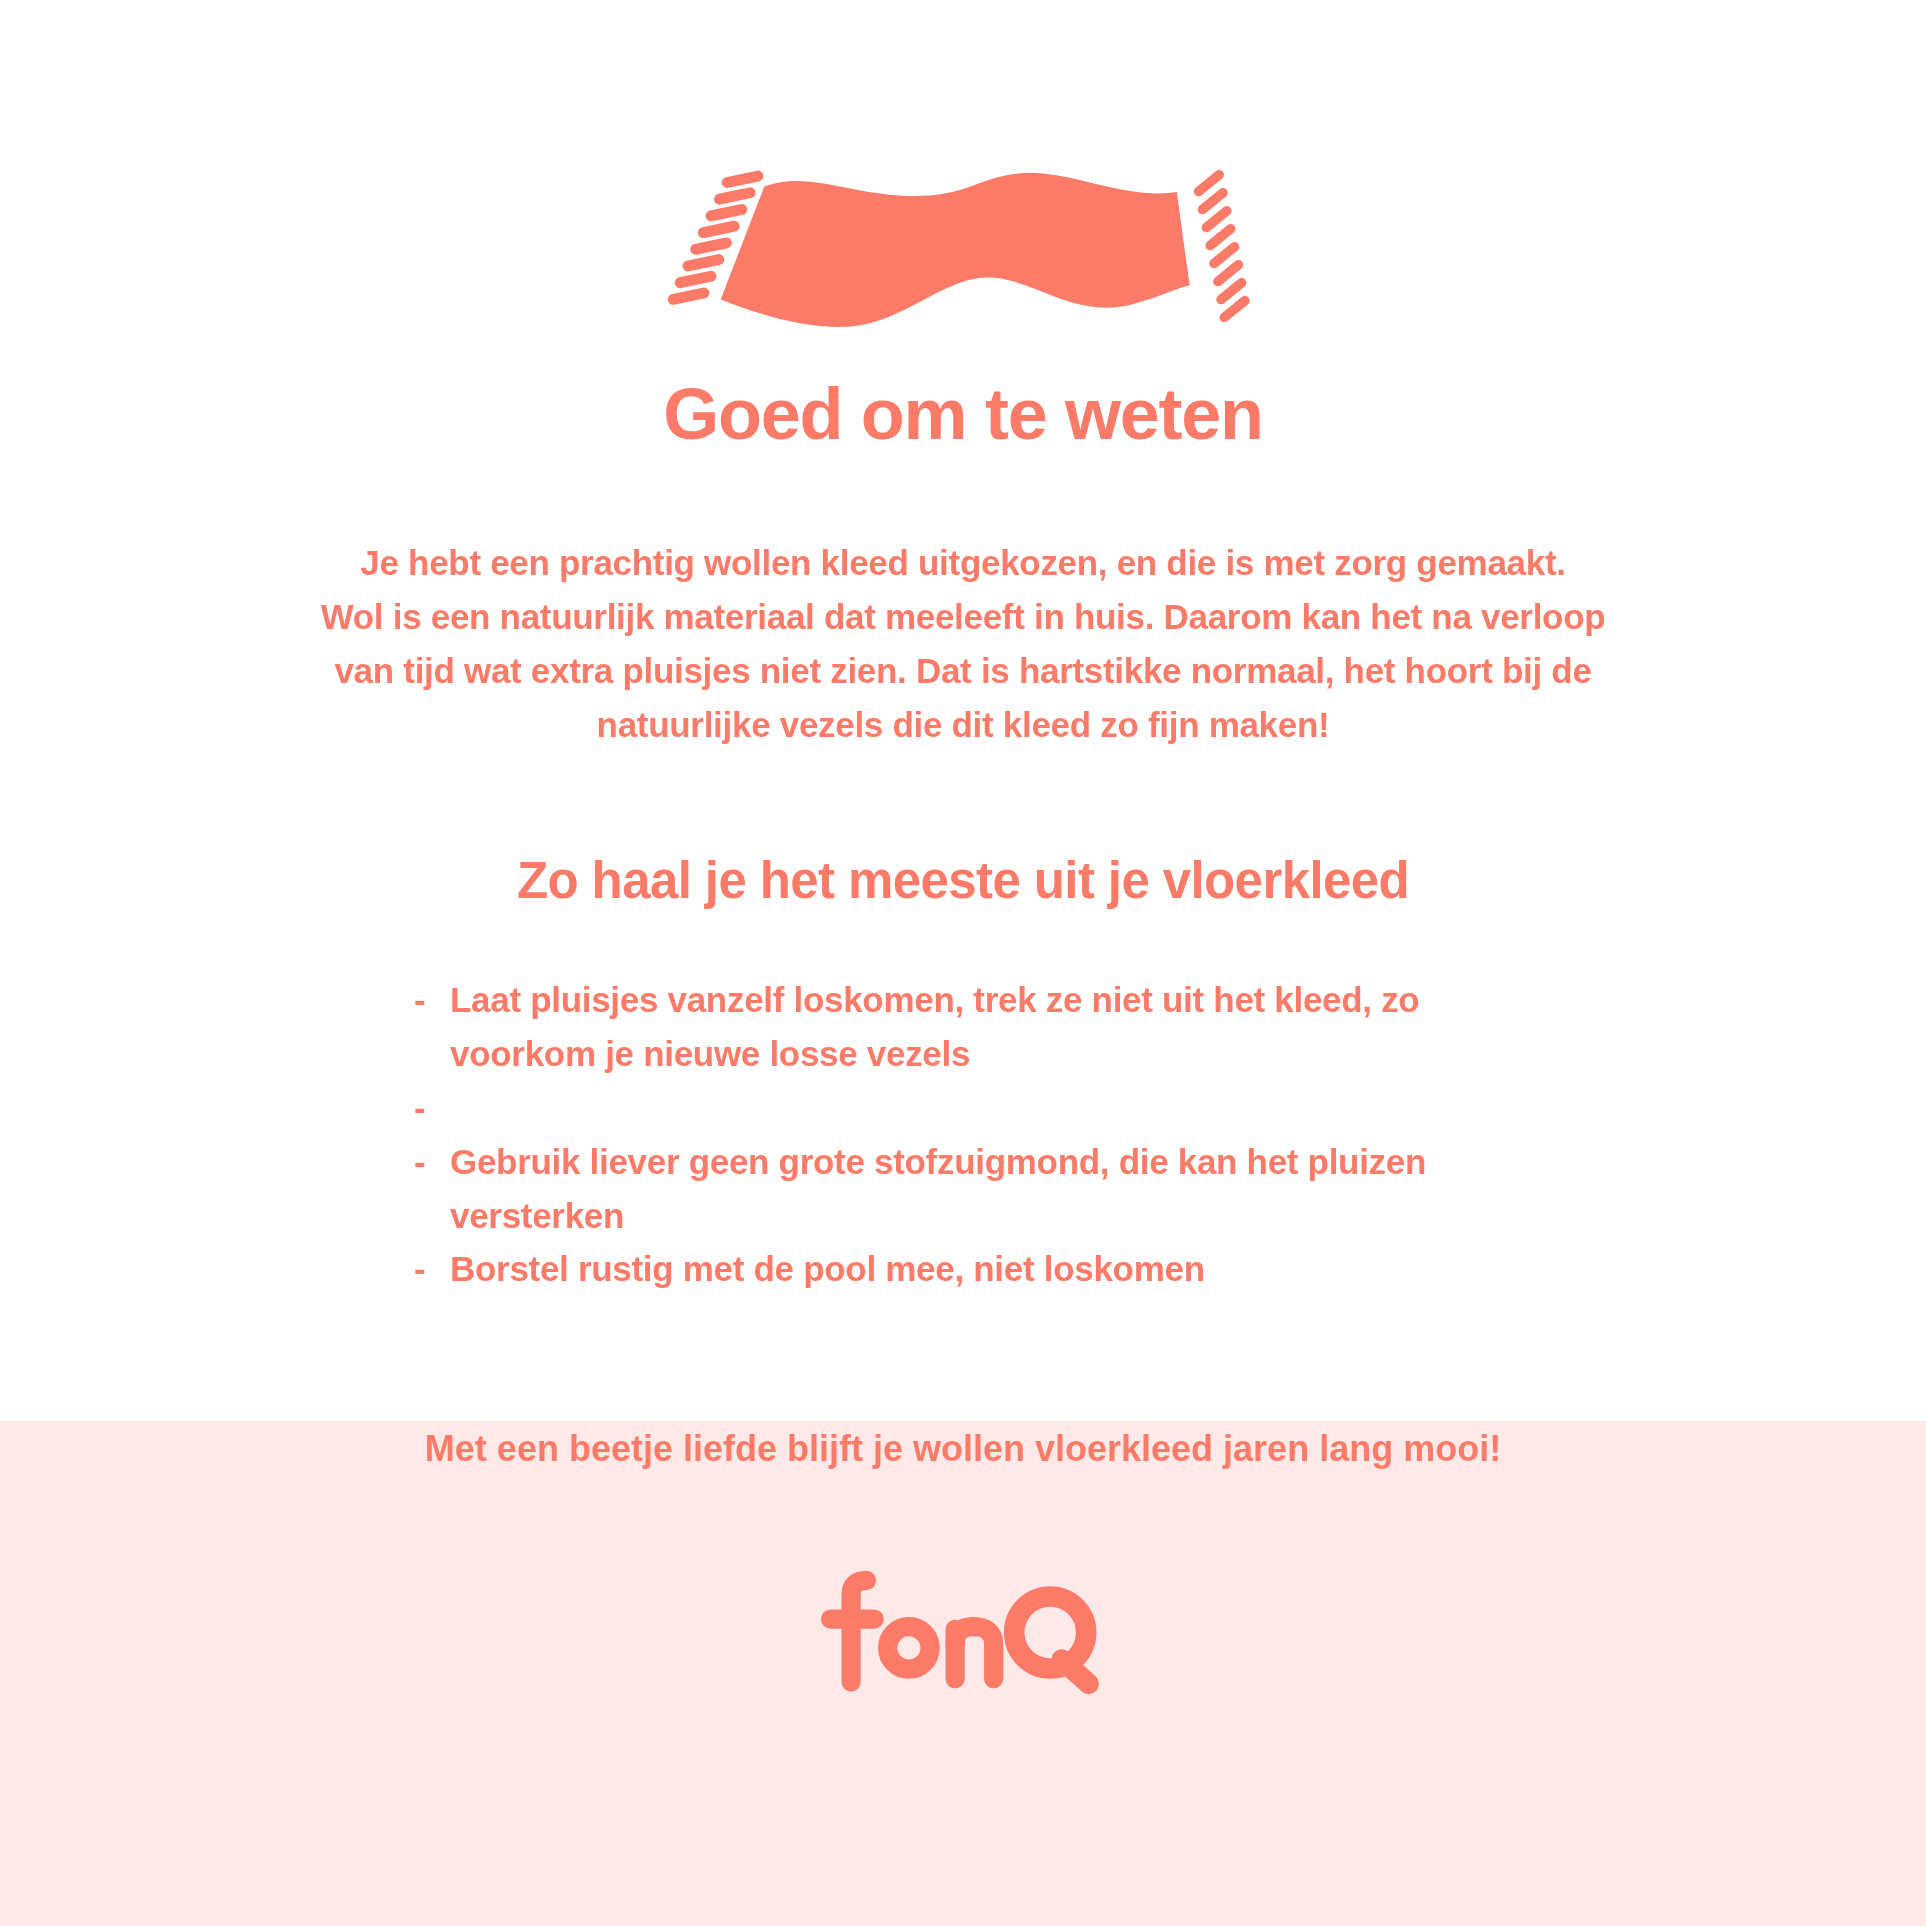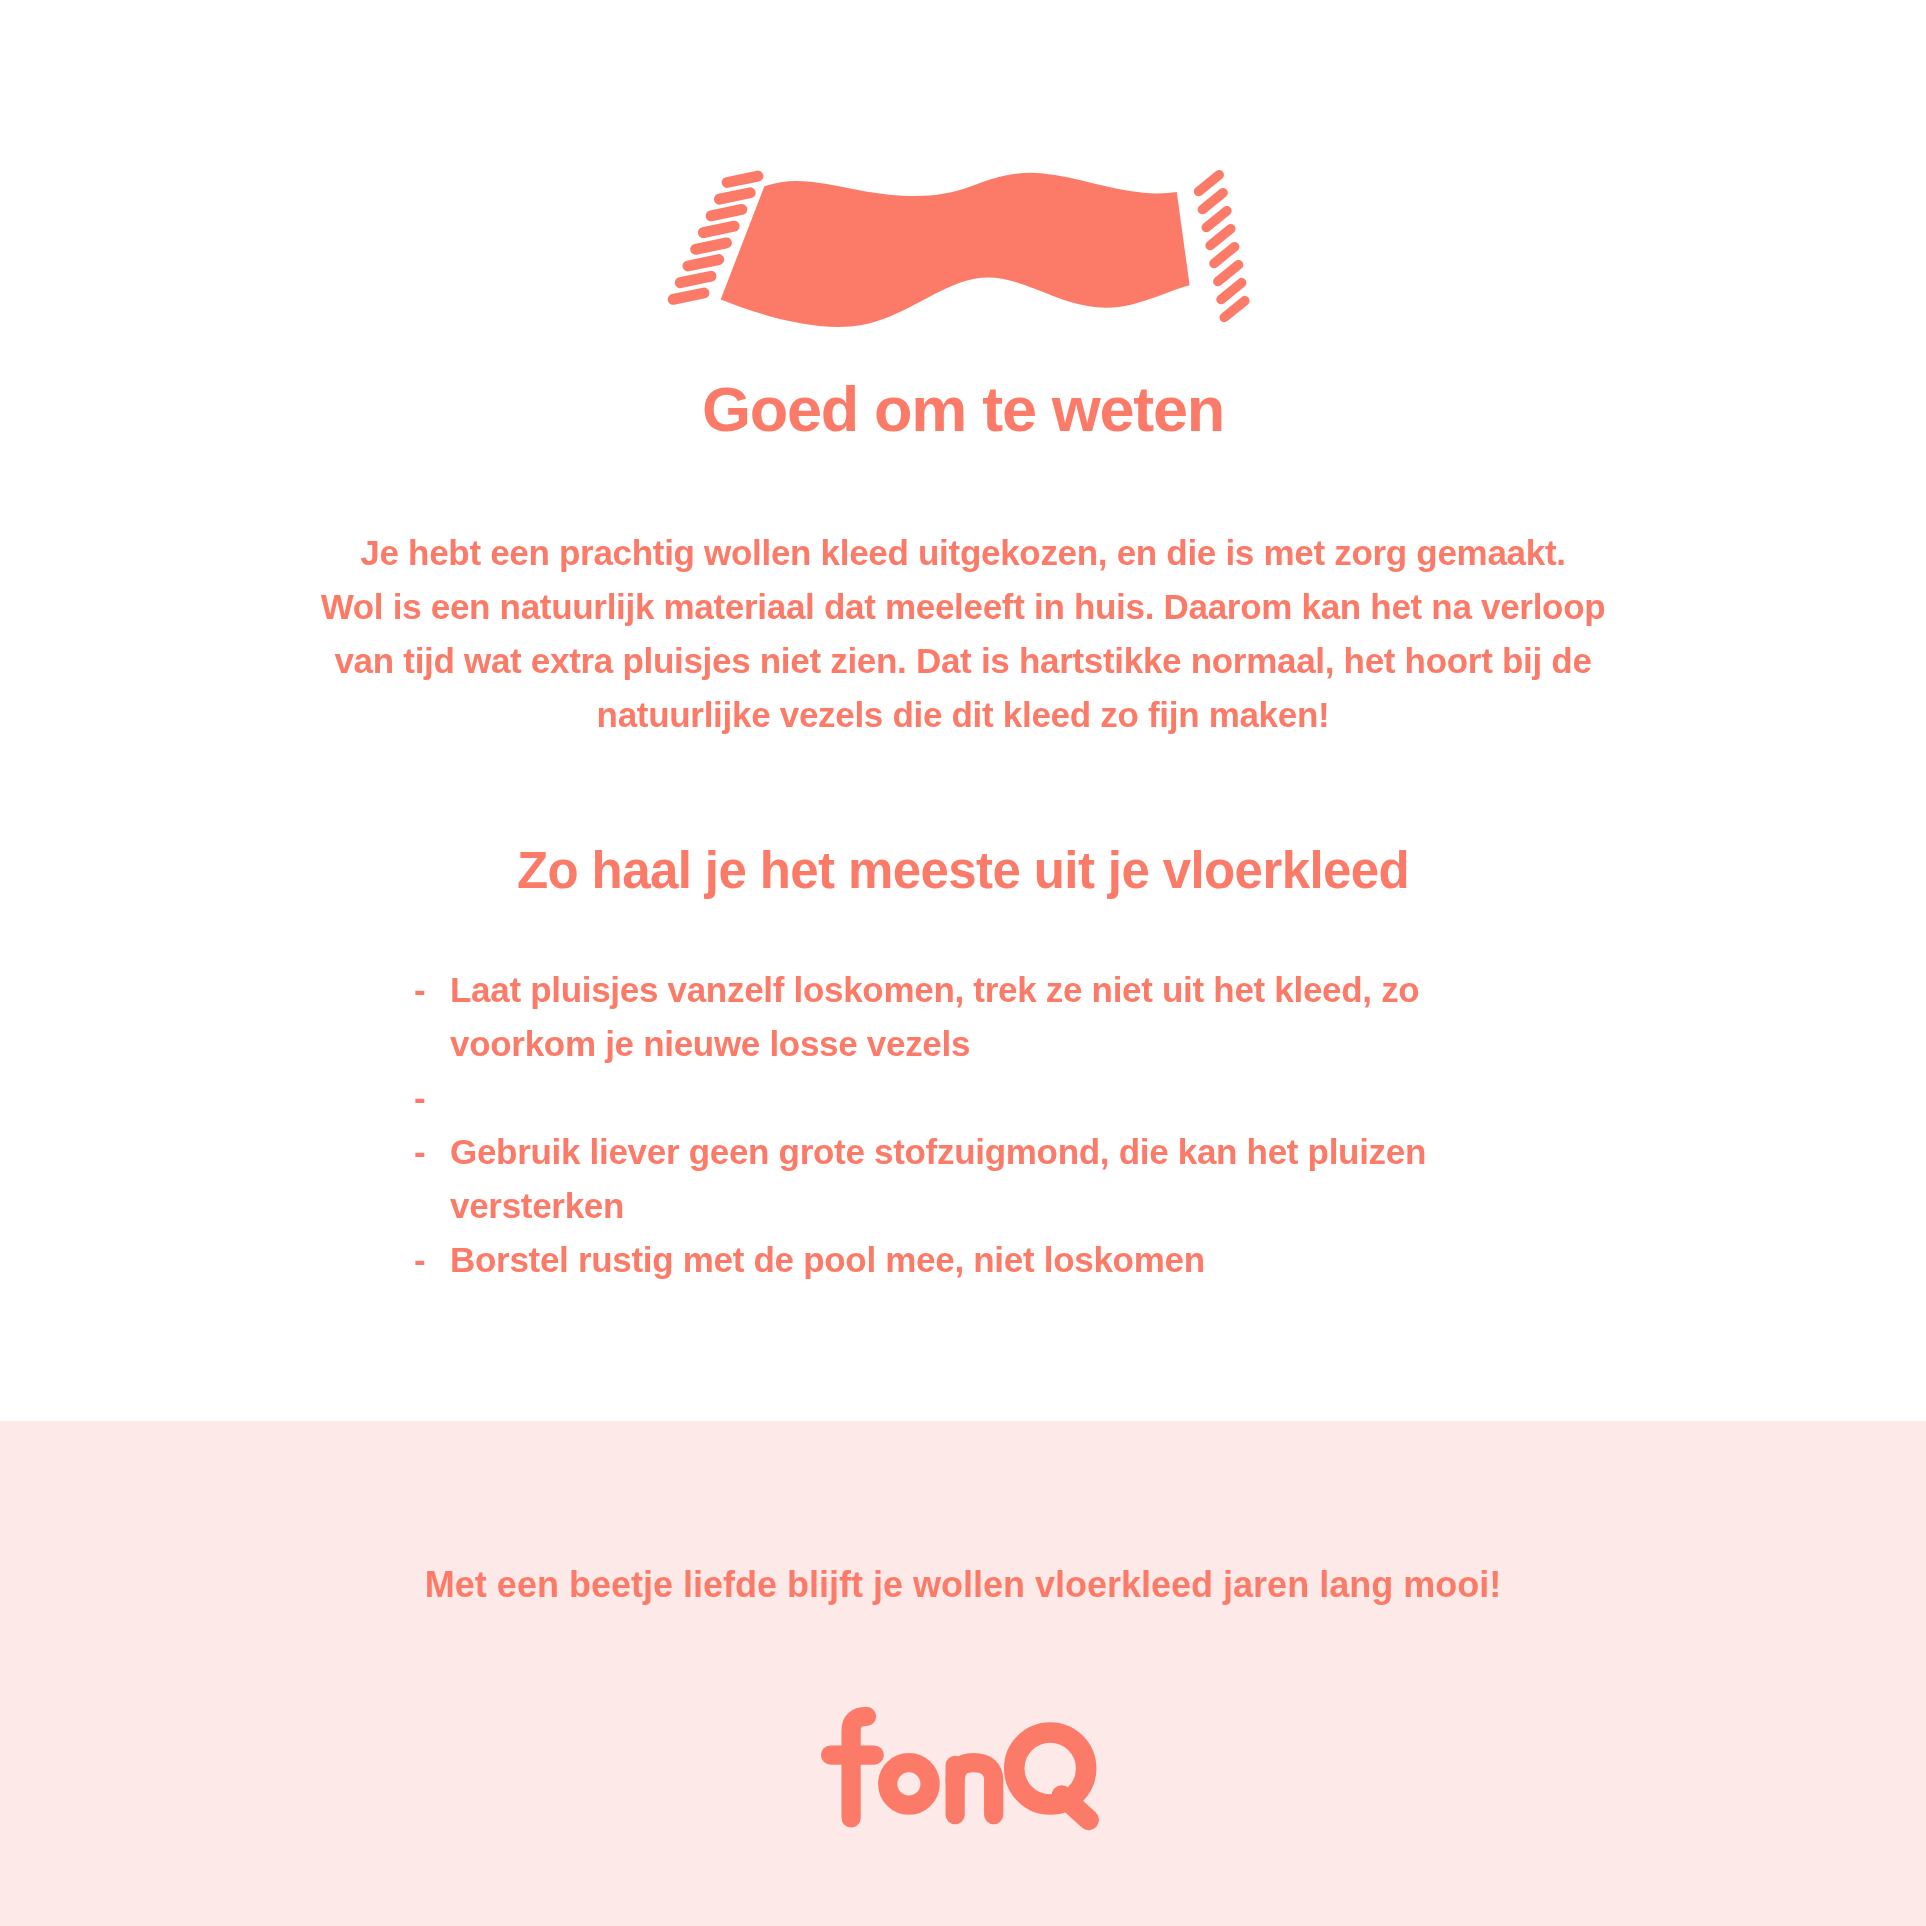--- a/index.html
+++ b/index.html
@@ -25,21 +25,21 @@
     margin: 0 auto;
   }
   svg.rug {
     display: block;
     width: 591px;
     height: 161px;
     overflow: visible;
   }
   h1.title {
     margin: 42px 0 0 0;
-    font-size: 63px;
+    font-size: 72px;
     line-height: 1.1;
     letter-spacing: -1.3px;
     text-align: center;
   }
   .intro {
     margin: 82px auto 0 auto;
     font-size: 35px;
     line-height: 1.54;
     letter-spacing: -0.3px;
     text-align: center;
@@ -70,21 +70,20 @@
   }
   .item-text {
     white-space: pre-line;
   }
   .pink-section {
     height: 505px;
     background: #FDE9E8;
   }
   .footer-msg {
     margin: 0;
-    padding-top: 136px;
     font-size: 36px;
     line-height: 1.54;
     text-align: center;
   }
   .logo-wrap {
     margin-top: 89px;
     display: flex;
     justify-content: center;
   }
   svg.logo {

